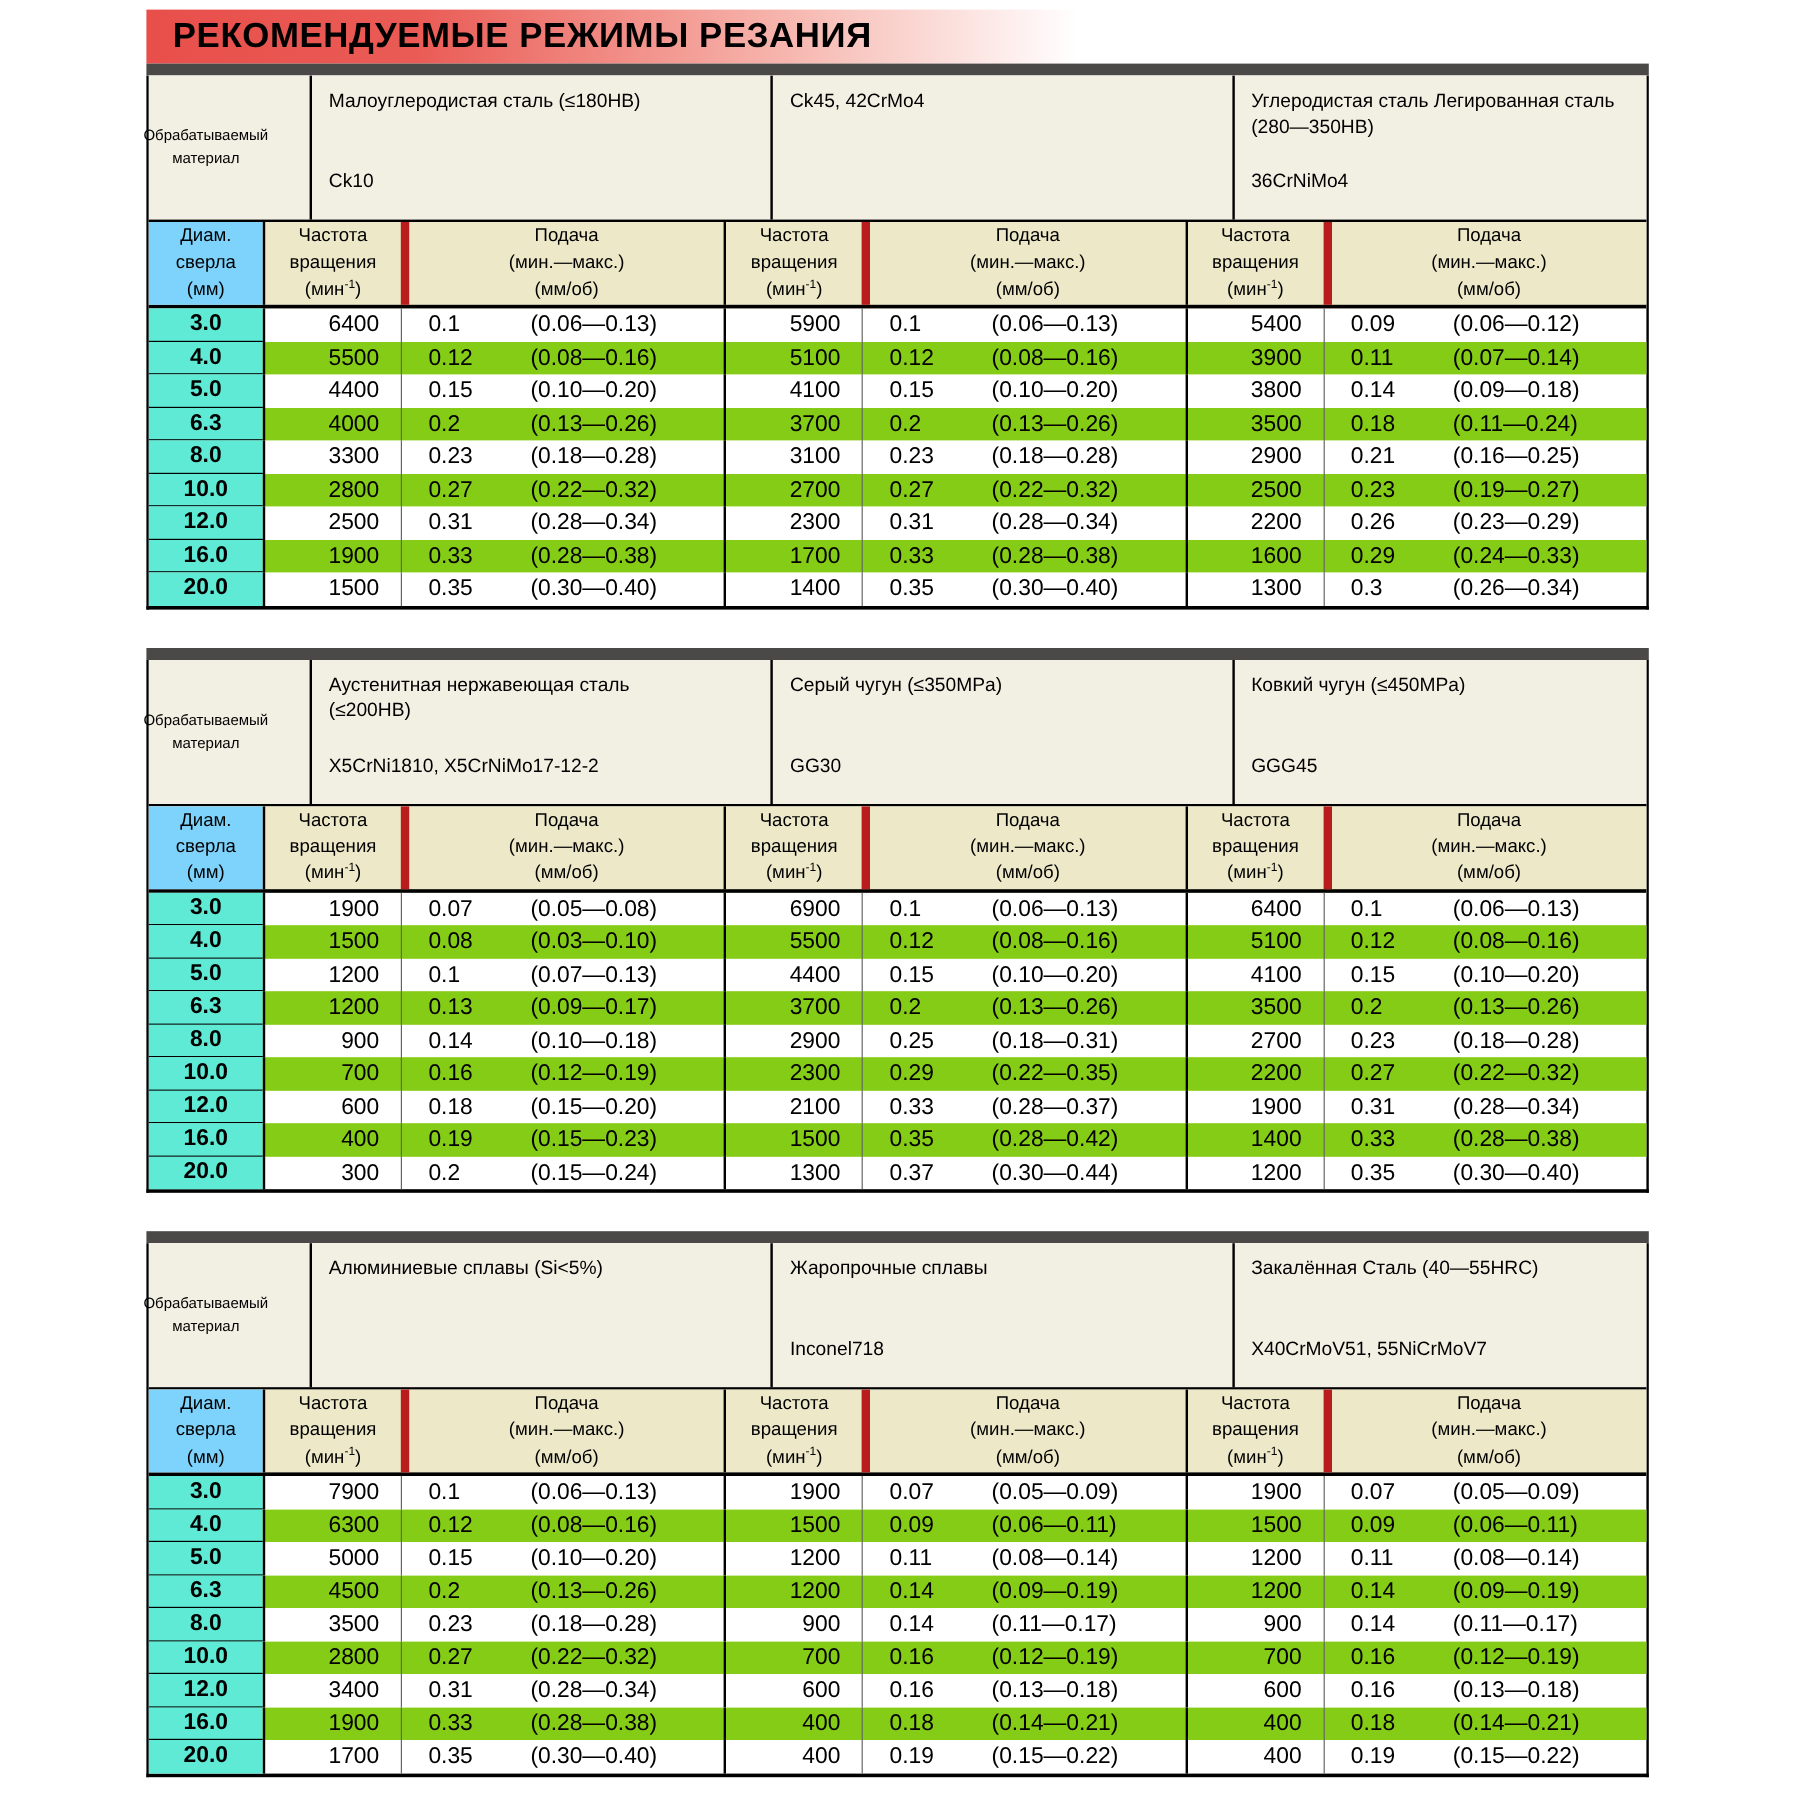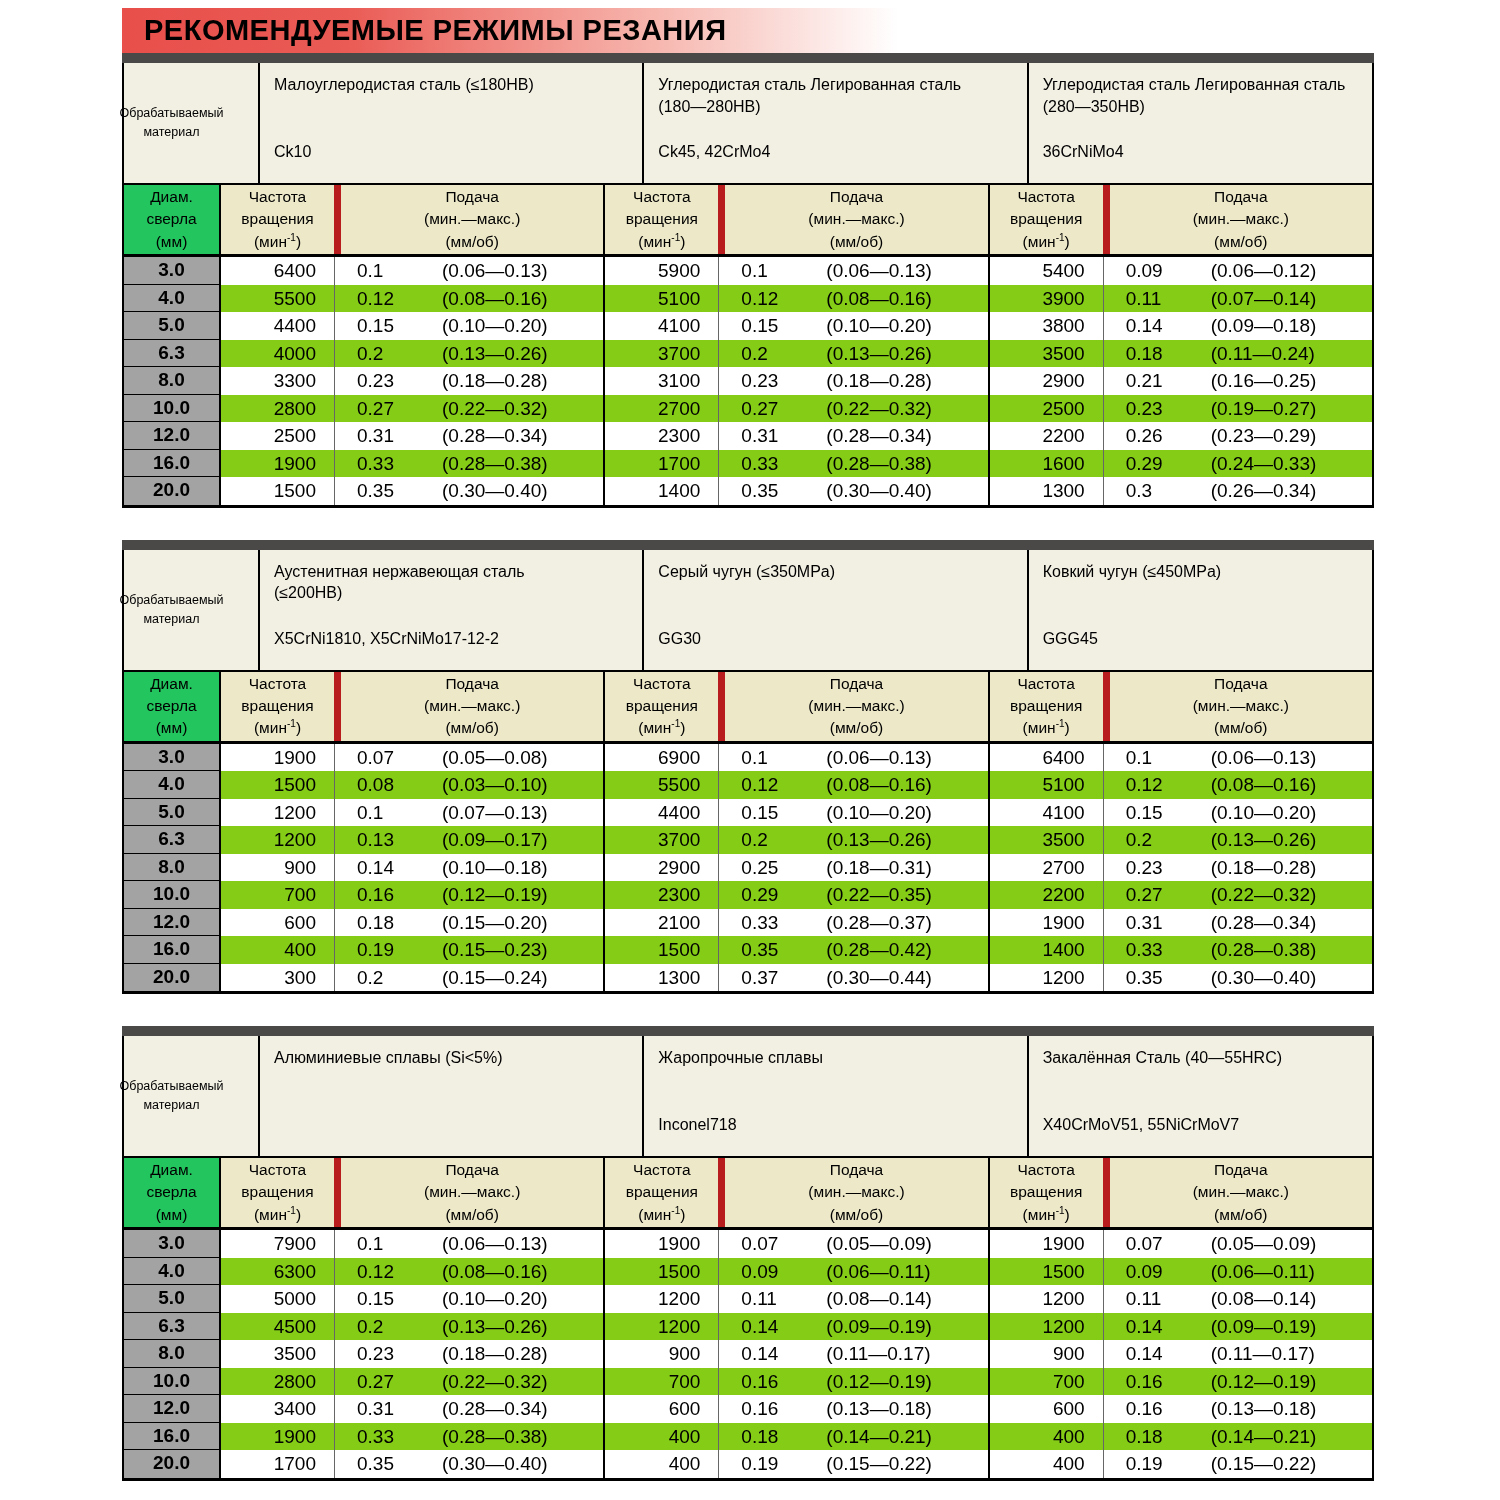--- a/index.html
+++ b/index.html
@@ -23,32 +23,32 @@
   
   .material-row{height:122px;border-bottom:2px solid #000;background:#f2efe3;}
   .label-cell{width:95px;box-sizing:border-box;display:flex;align-items:center;justify-content:center;
     text-align:center;font-size:12.5px;line-height:1.5;padding:0 2px;}
   .group-cell{flex:1 1 0;box-sizing:border-box;border-left:2px solid #000;display:flex;flex-direction:column;
     justify-content:space-between;padding:11px 10px 20px 14px;font-size:16px;line-height:1.35;margin-left:39px;}
   .group-alloy{min-height:19px;}
 
   
   .header-row{height:72px;border-bottom:3px solid #000;background:#ede8c8;font-size:15.5px;line-height:1.43;text-align:center;}
-  .hdr-diam{width:95px;background:#22c55e;display:flex;flex-direction:column;justify-content:center;
+  .hdr-diam{width:95px;background:#7dd3fc;display:flex;flex-direction:column;justify-content:center;
     white-space:pre-line;box-sizing:border-box;}
   .hdr-group{flex:1 1 0;display:flex;box-sizing:border-box;}
   .hdr-rpm{width:115px;box-sizing:border-box;border-left:2px solid #000;display:flex;flex-direction:column;justify-content:center;}
   .hdr-feed{flex:1;box-sizing:border-box;border-left:7px solid #b91c1c;display:flex;flex-direction:column;
     justify-content:center;white-space:pre-line;}
   .sup{font-size:10px;vertical-align:super;line-height:0;}
 
   
   .data-row{height:27.5px;font-size:19px;}
   .data-row.pink .d-group{background:#84cc16;}
-  .d-diam{width:95px;box-sizing:border-box;background:#a3a3a3;font-weight:bold;text-align:center;
+  .d-diam{width:95px;box-sizing:border-box;background:#5eead4;font-weight:bold;text-align:center;
     line-height:26.5px;border-bottom:1px solid #000;}
   .data-row:last-child .d-diam{border-bottom:none;}
   .d-group{flex:1 1 0;display:flex;box-sizing:border-box;}
   .d-rpm{width:115px;box-sizing:border-box;border-left:2px solid #000;text-align:right;
     padding-right:18px;line-height:27.5px;}
   .d-feed{flex:1;box-sizing:border-box;border-left:1px solid #666;display:flex;line-height:27.5px;}
   .feed-val{width:105px;box-sizing:border-box;padding-left:22px;}
   .feed-range{flex:1;padding-left:2px;}
 </style>
 </head>
@@ -63,21 +63,20 @@
         <section class="table-section">
           <div class="dark-bar"></div>
           <div class="table-box">
             <div class="row material-row">
               <div class="label-cell">Обрабатываемый материал</div>
               <div class="group-cell">
                 <div class="group-name">Малоуглеродистая сталь (≤180HB)</div>
                 <div class="group-alloy">Ck10</div>
               </div>
               <div class="group-cell">
-                <div class="group-name">Углеродистая сталь Легированная сталь (180—280HB)</div>
                 <div class="group-alloy">Ck45, 42CrMo4</div>
               </div>
               <div class="group-cell">
                 <div class="group-name">Углеродистая сталь Легированная сталь (280—350HB)</div>
                 <div class="group-alloy">36CrNiMo4</div>
               </div>
             </div>
             <div class="row header-row">
               <div class="hdr-diam">Диам.
 сверла

